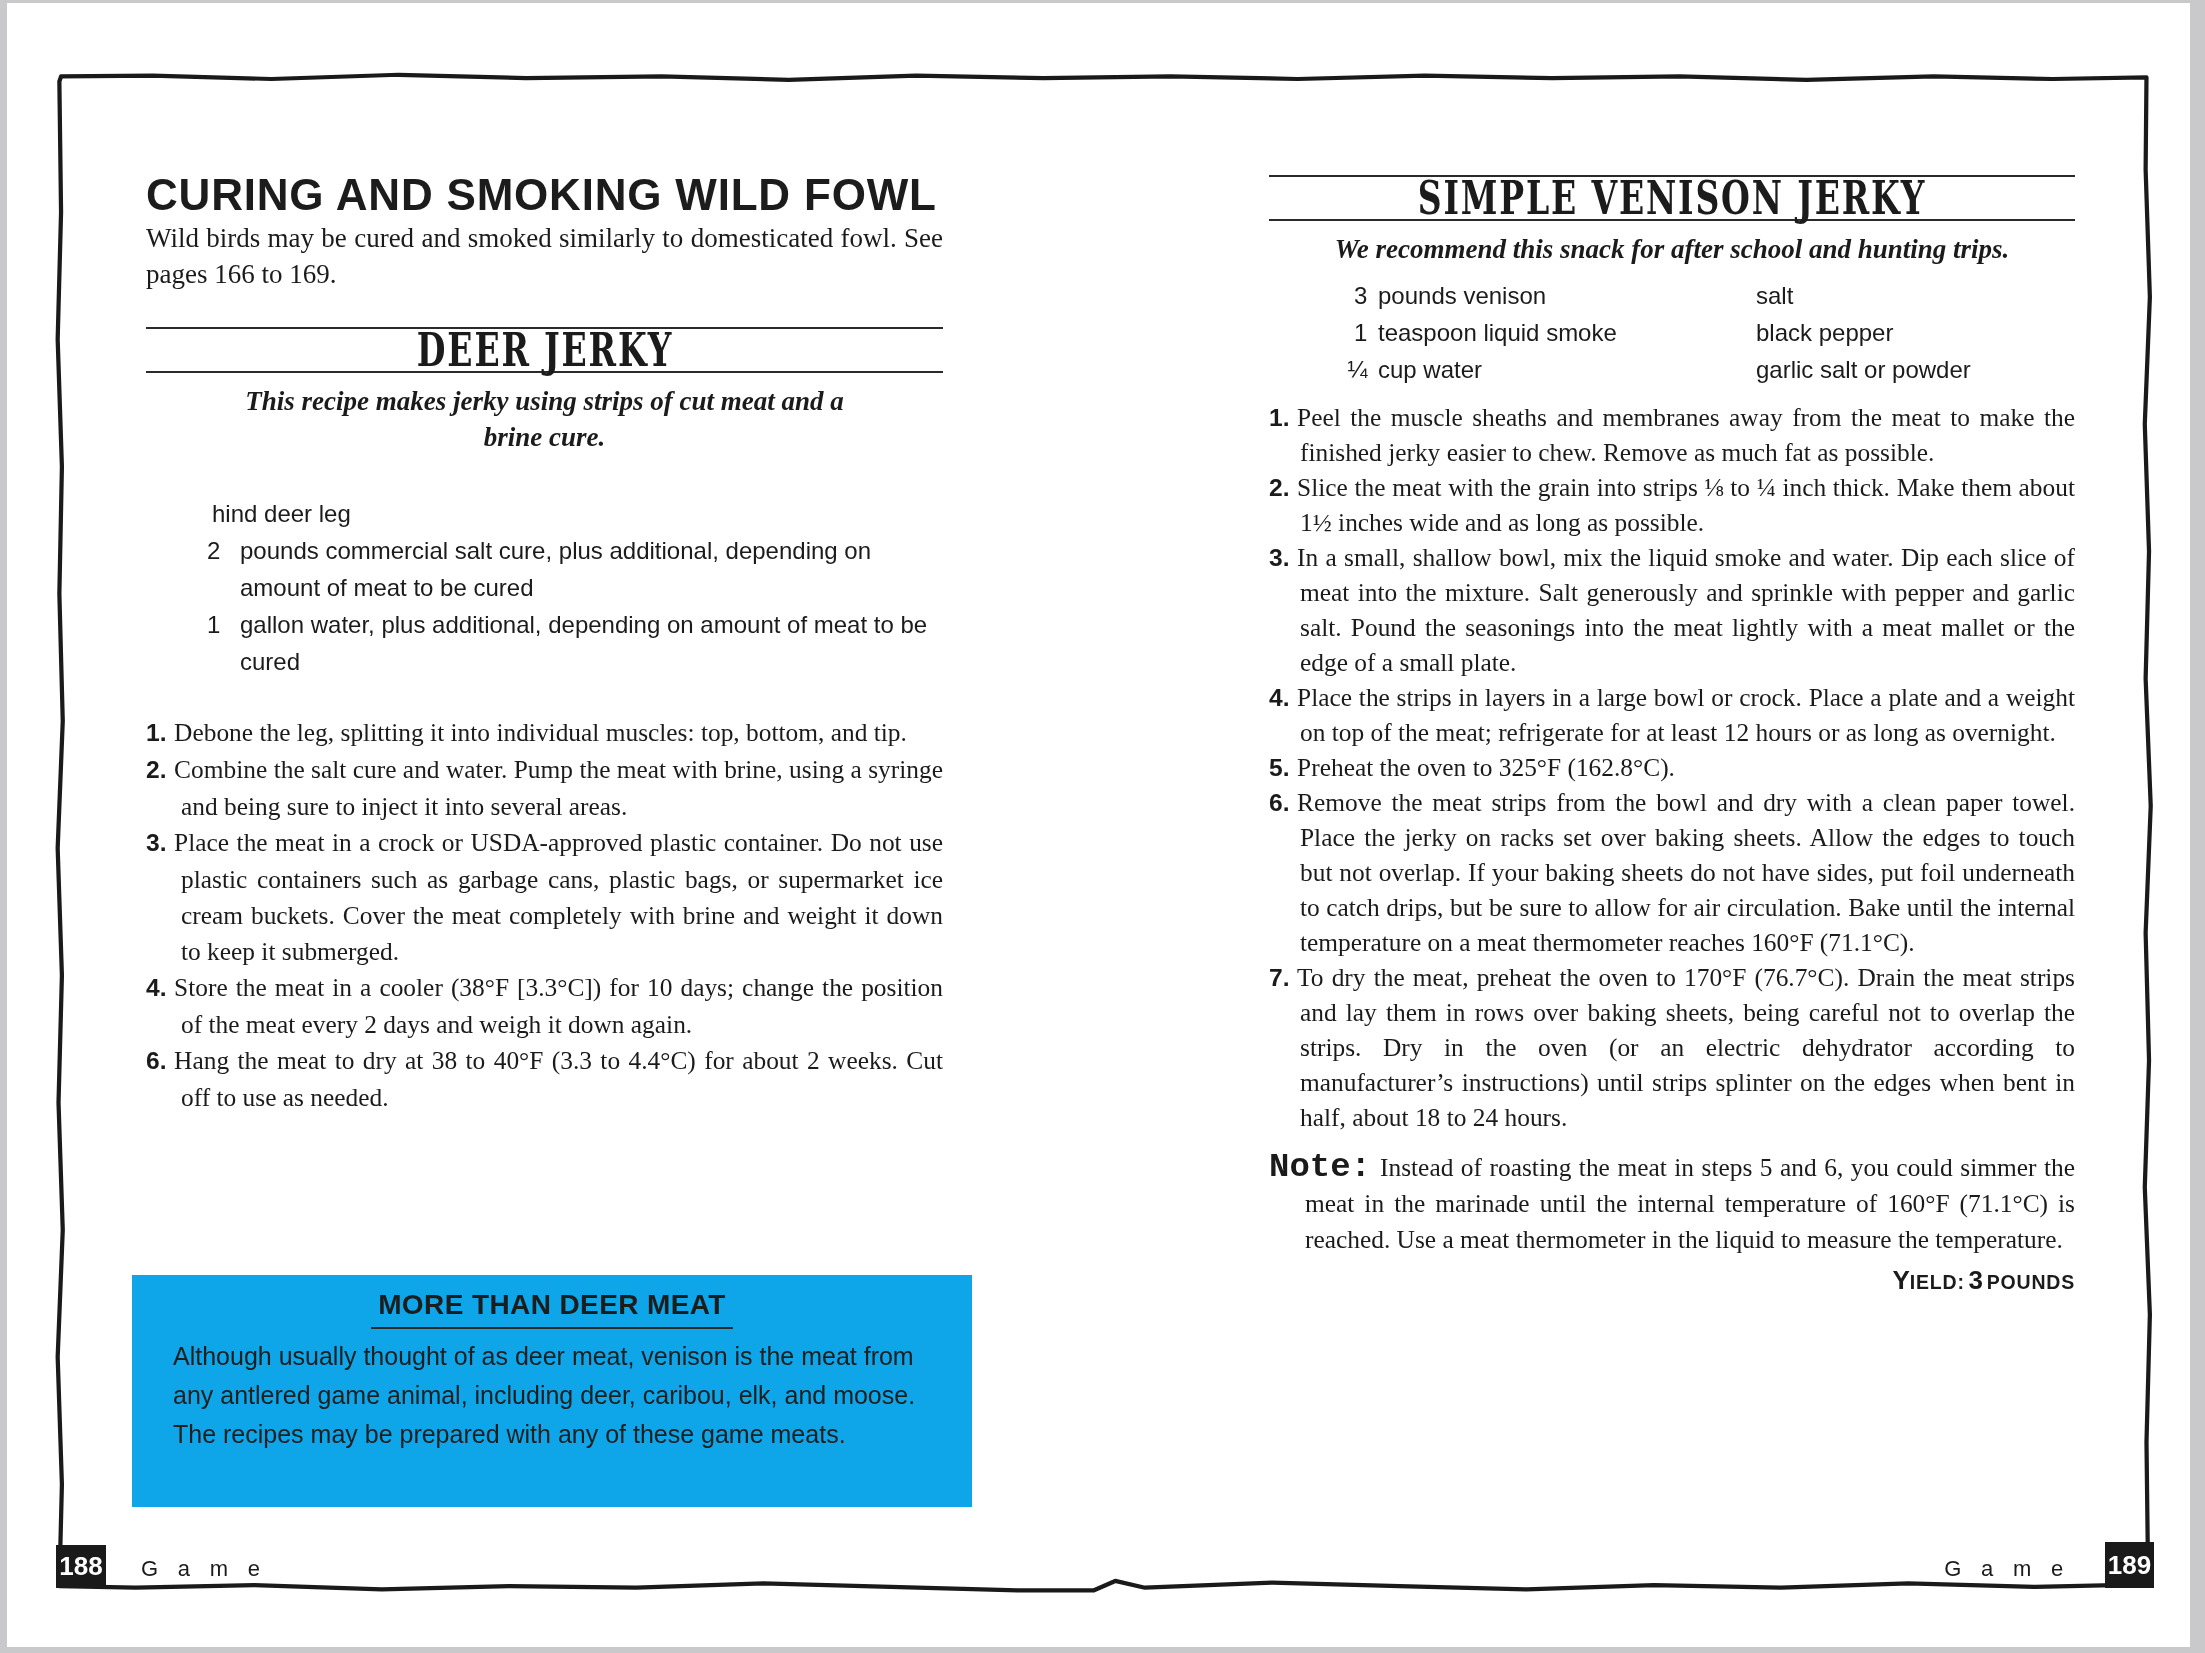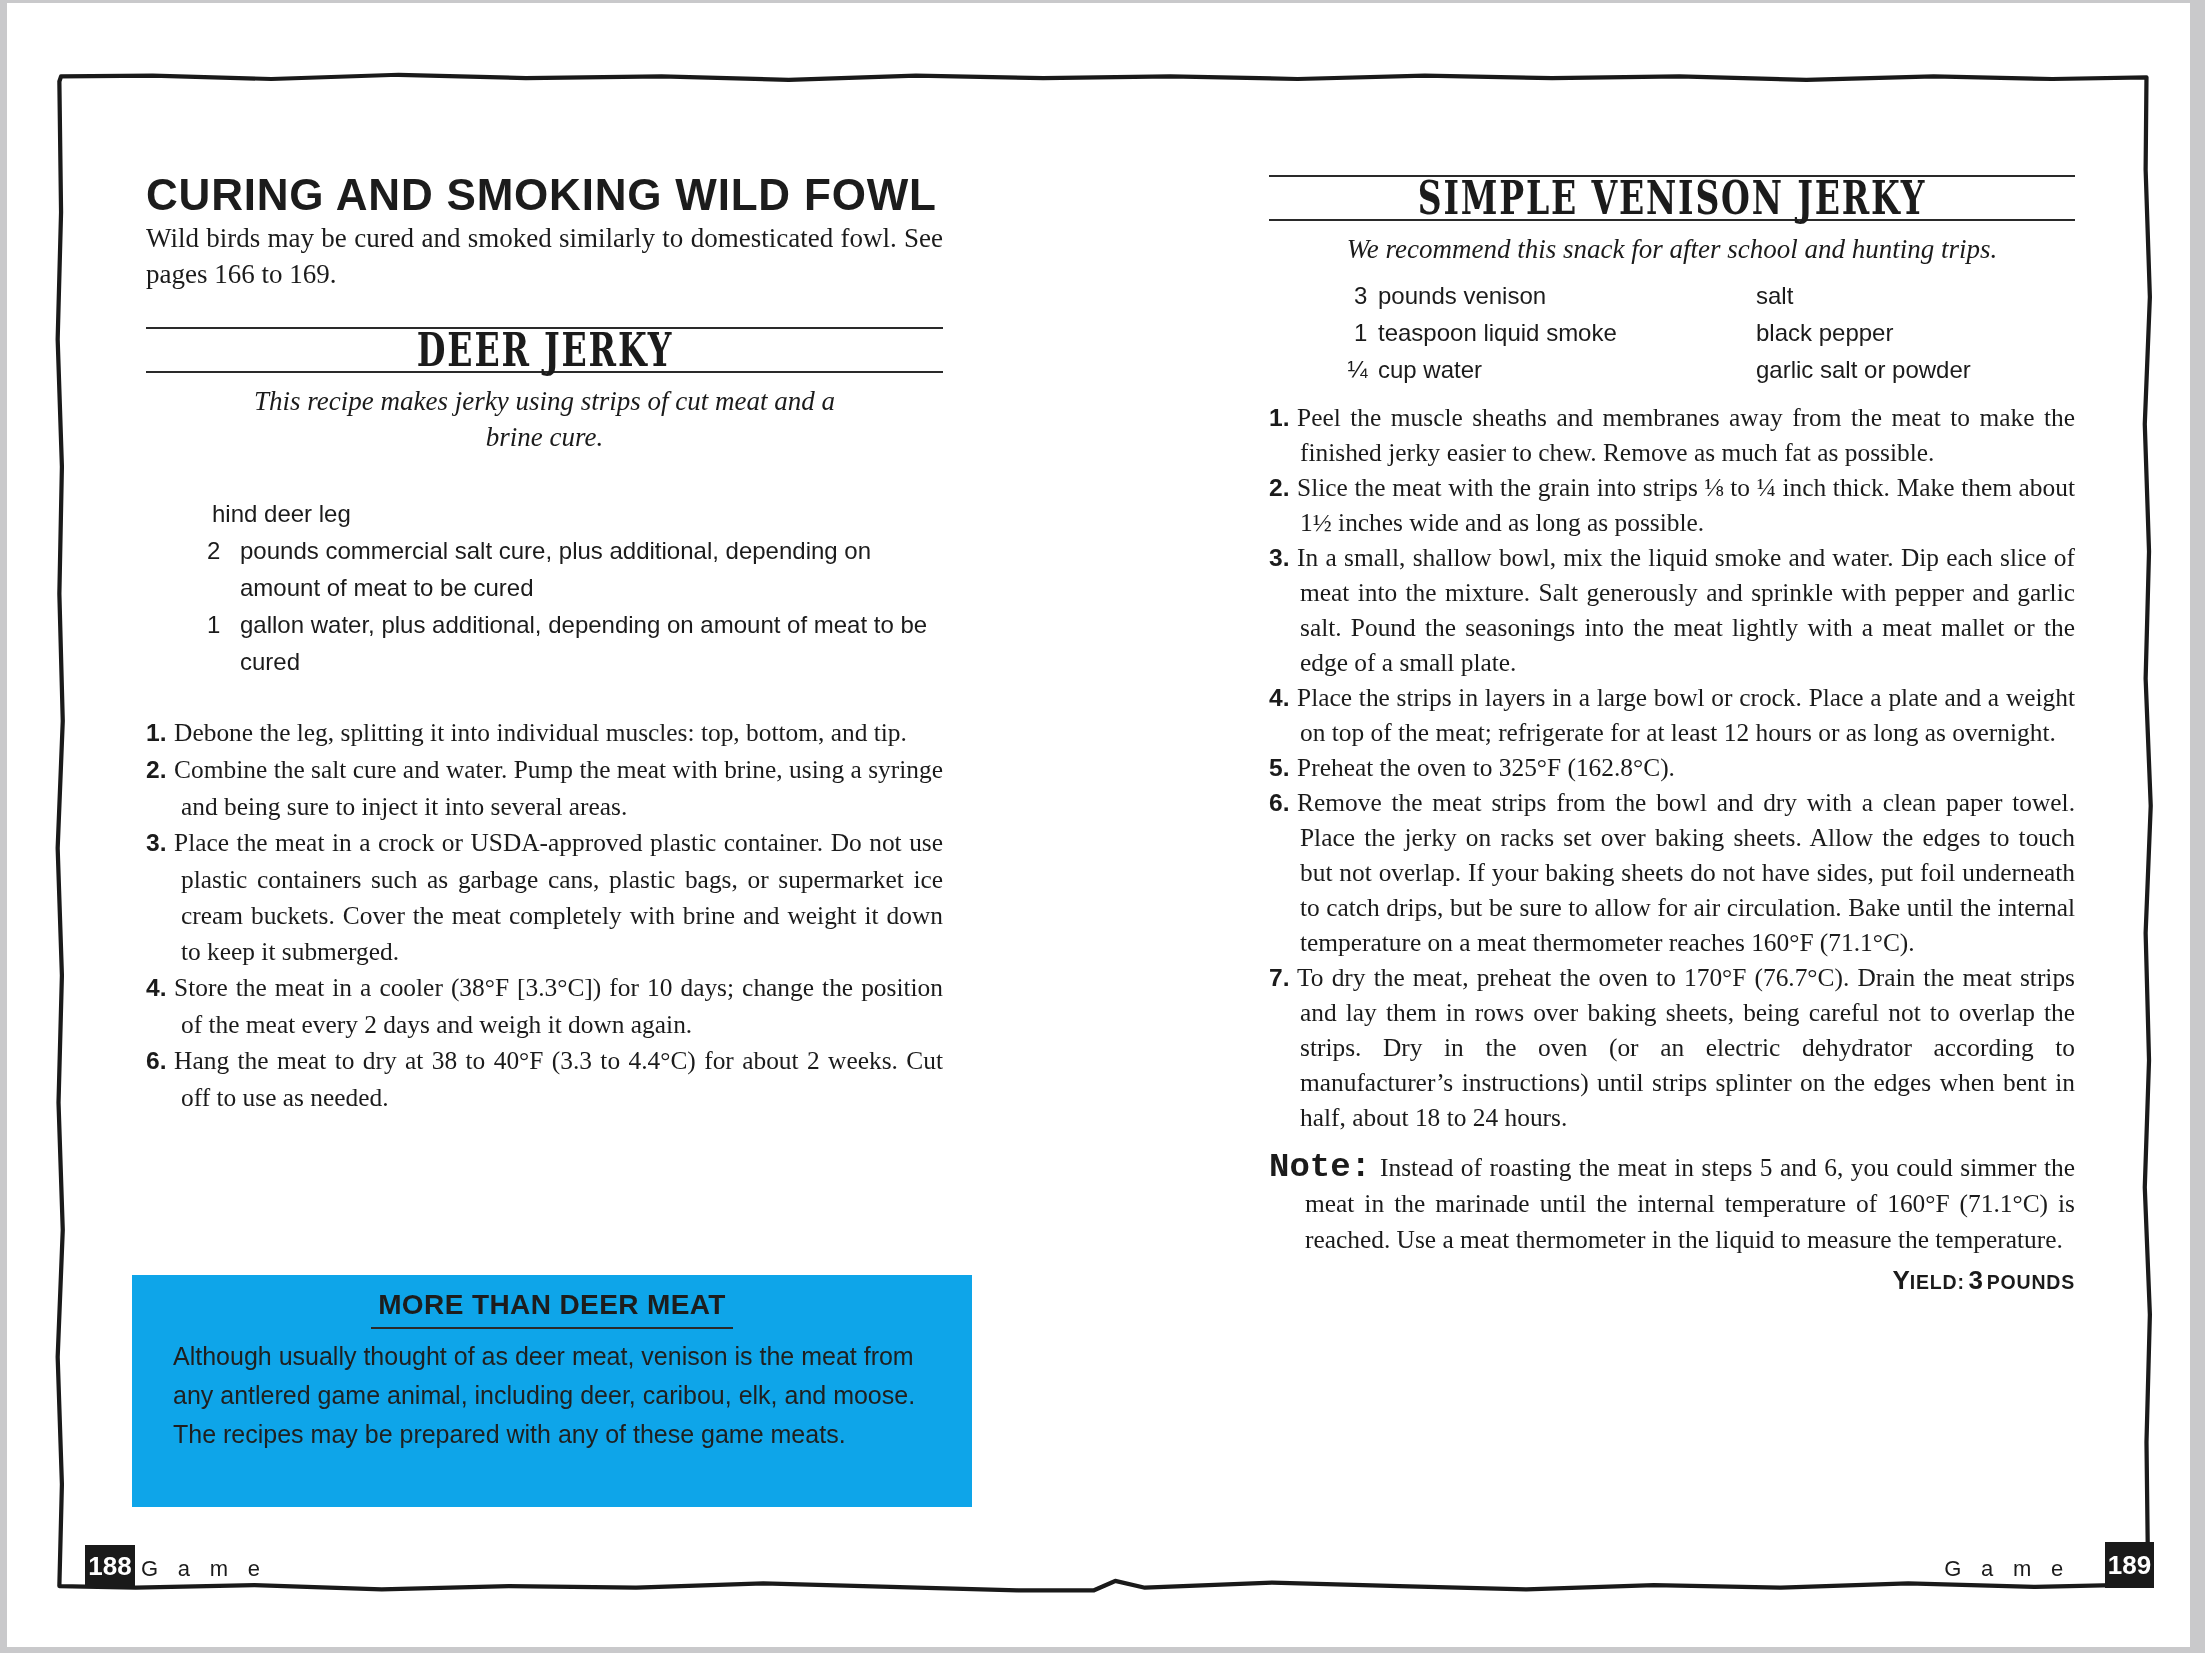--- a/index.html
+++ b/index.html
@@ -39,21 +39,21 @@
   .stencil{
     font-family:"DejaVu Serif", serif;font-weight:800;
     font-size:46px;letter-spacing:2.5px;white-space:nowrap;
     transform:scaleX(0.72);transform-origin:center center;
     display:inline-block;color:#1b1b1b;
   }
 
   .subtitle{
     font-style:italic;font-size:27px;line-height:36px;text-align:center;
   }
-  .subtitle .inner{display:inline-block;max-width:619px;}
+  .subtitle .inner{display:inline-block;max-width:619px;font-weight:bold;}
 
   
   .ing-list{font-family:"Liberation Sans", sans-serif;font-size:24px;line-height:37px;}
   .ing{position:relative;padding-left:94px;}
   .ing.noq{padding-left:66px;}
   .ing .qty{position:absolute;left:61px;top:0;width:25.4px;}
   .ing2{position:relative;padding-left:109px;}
   .ing2 .qty{position:absolute;left:73px;top:0;width:25.4px;text-align:right;}
   .ing2 .col2{position:absolute;left:487px;top:0;}
 
@@ -148,21 +148,21 @@
     <div class="step"><span class="num">6.</span><span>Hang the meat to dry at 38 to 40°F (3.3 to 4.4°C) for about 2 weeks. Cut off to use as needed.</span></div>
   </div>
 
   <div class="graybox">
     <div class="gb-head-wrap">
       <span class="gb-heading">MORE THAN DEER MEAT</span>
     </div>
     <div class="gb-text">Although usually thought of as deer meat, venison is the meat from any antlered game animal, including deer, caribou, elk, and moose. The recipes may be prepared with any of these game meats.</div>
   </div>
 
-  <div class="pagenum-box" style="left:56px;top:1545px;width:50px;height:43px;margin-left:29px;">188</div>
+  <div class="pagenum-box" style="left:56px;top:1545px;width:50px;height:43px;">188</div>
   <div class="running-foot" style="left:141px;top:1556px;">G a m e</div>
 
   <div class="block r-col title-block" style="top:175px;">
     <span class="stencil">SIMPLE VENISON JERKY</span>
   </div>
 
   <div class="block r-col subtitle" style="top:231px;">
     <span class="inner" style="max-width:806px;">We recommend this snack for after school and hunting trips.</span>
   </div>
 

